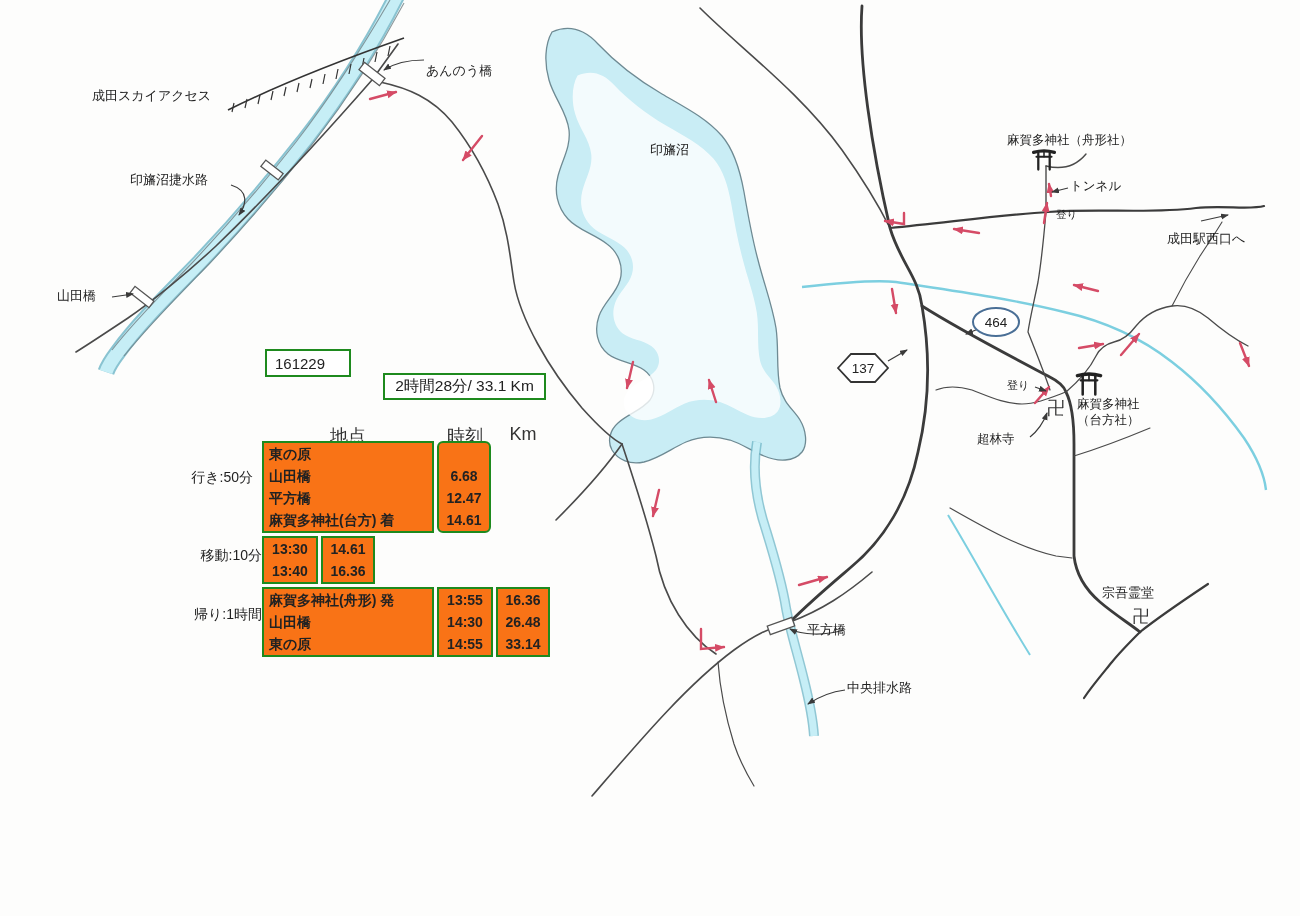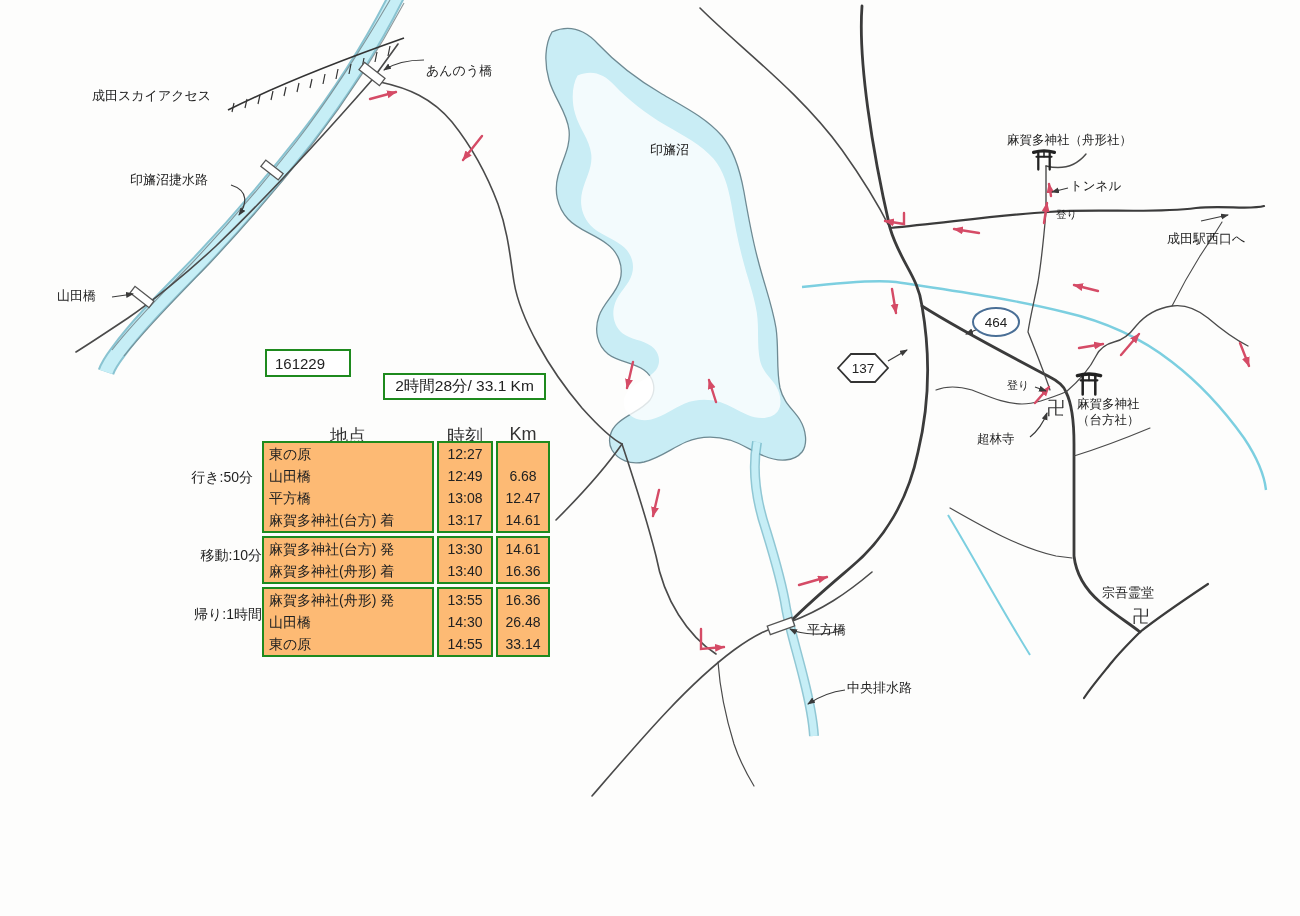--- a/index.html
+++ b/index.html
@@ -4,21 +4,21 @@
 <style>
   html,body{margin:0;padding:0;background:#e8e8e8;}
   #canvas{position:relative;width:1300px;height:916px;background:#fdfdfc;overflow:hidden;
           font-family:"Liberation Sans","DejaVu Sans",sans-serif;color:#222;}
   #mapsvg{position:absolute;left:0;top:0;}
   .lbl{position:absolute;font-size:13px;color:#222;white-space:pre-line;line-height:16px;}
   .small{font-size:10.5px;}
   .greenbox{position:absolute;border:2px solid #1e8a1e;background:#fff;box-sizing:border-box;
             display:flex;align-items:center;}
   .tgroup{position:absolute;display:flex;gap:3px;}
-  .tcol{border:2px solid #1e8a1e;background:#fdba74;box-sizing:border-box;}
+  .tcol{border:2px solid #1e8a1e;background:#f97316;box-sizing:border-box;font-weight:bold;}
   .trow{height:22px;line-height:22px;font-size:14px;white-space:nowrap;overflow:hidden;}
   .place .trow{padding-left:5px;text-align:left;}
   .num .trow{text-align:center;}
   .thead{position:absolute;font-size:18px;color:#333;text-align:center;}
   .sidelbl{position:absolute;width:112px;text-align:right;font-size:14px;color:#222;}
 </style>
 </head>
 <body>
 
 <div id="canvas">
@@ -179,39 +179,29 @@
   <div class="sidelbl" style="left:150px;top:547px;">移動:10分</div>
   <div class="sidelbl" style="left:150px;top:606px;">帰り:1時間</div>
 
   <div class="tgroup" style="left:262px;top:441px;">
     <div class="tcol place" style="width:172px;">
       <div class="trow">東の原</div>
       <div class="trow">山田橋</div>
       <div class="trow">平方橋</div>
       <div class="trow">麻賀多神社(台方) 着</div>
     </div>
-    <div class="tcol num" style="width:56px;">
-      <div class="trow">12:27</div>
-      <div class="trow">12:49</div>
-      <div class="trow">13:08</div>
-      <div class="trow">13:17</div>
-    </div>
-    <div class="tcol num" style="width:54px;">
+    <div class="tcol num" style="width:54px;border-radius:6px;">
       <div class="trow"></div>
       <div class="trow">6.68</div>
       <div class="trow">12.47</div>
       <div class="trow">14.61</div>
     </div>
   </div>
 
   <div class="tgroup" style="left:262px;top:536px;">
-    <div class="tcol place" style="width:172px;">
-      <div class="trow">麻賀多神社(台方) 発</div>
-      <div class="trow">麻賀多神社(舟形) 着</div>
-    </div>
     <div class="tcol num" style="width:56px;">
       <div class="trow">13:30</div>
       <div class="trow">13:40</div>
     </div>
     <div class="tcol num" style="width:54px;">
       <div class="trow">14.61</div>
       <div class="trow">16.36</div>
     </div>
   </div>
 

